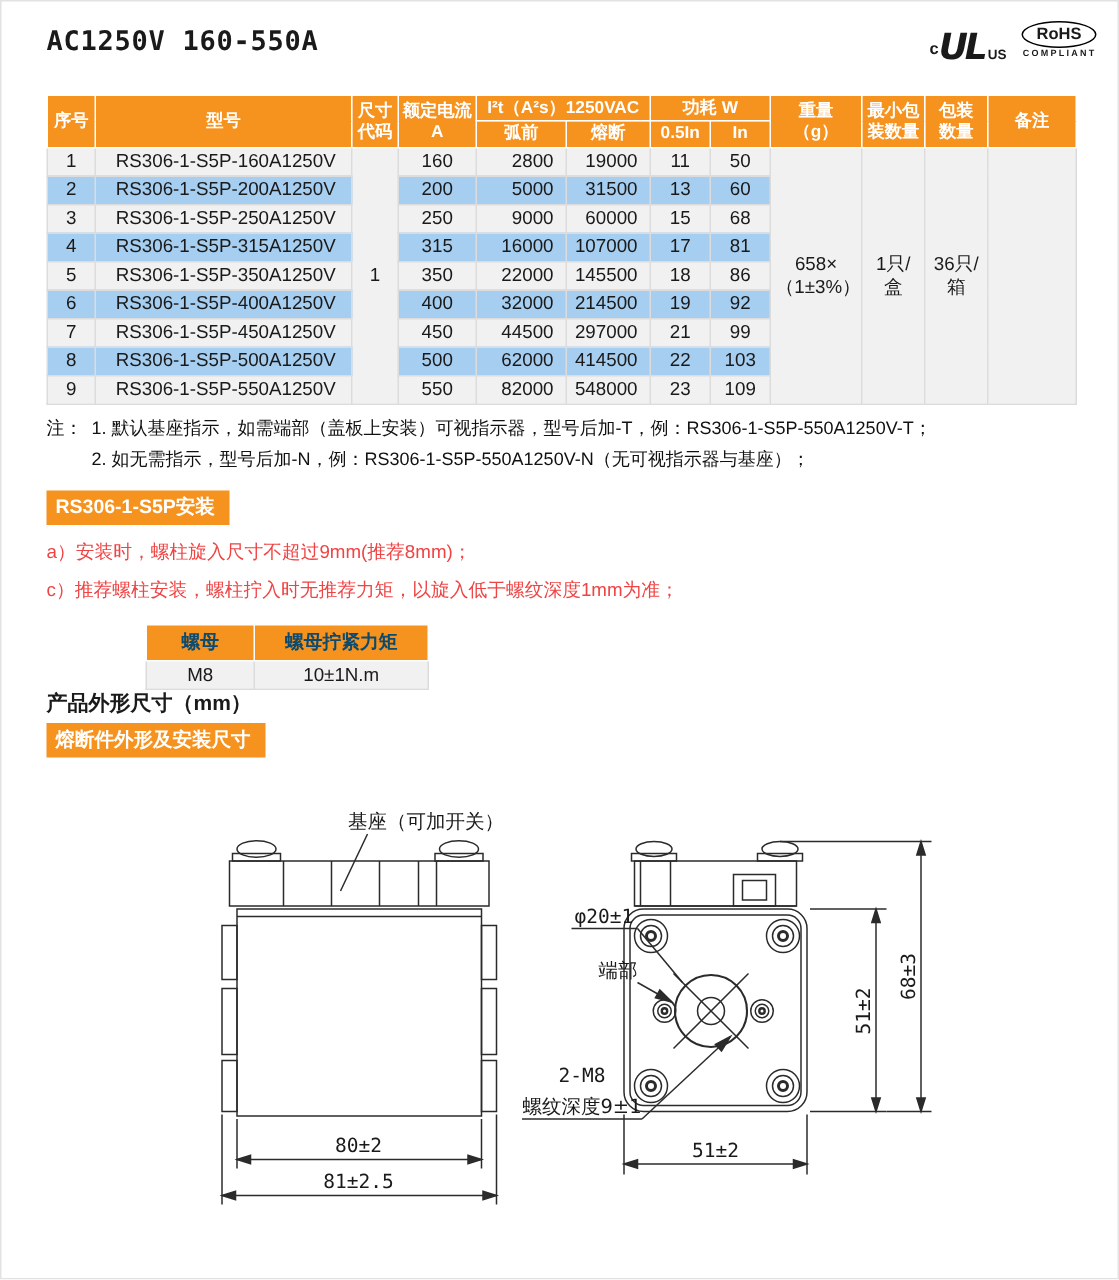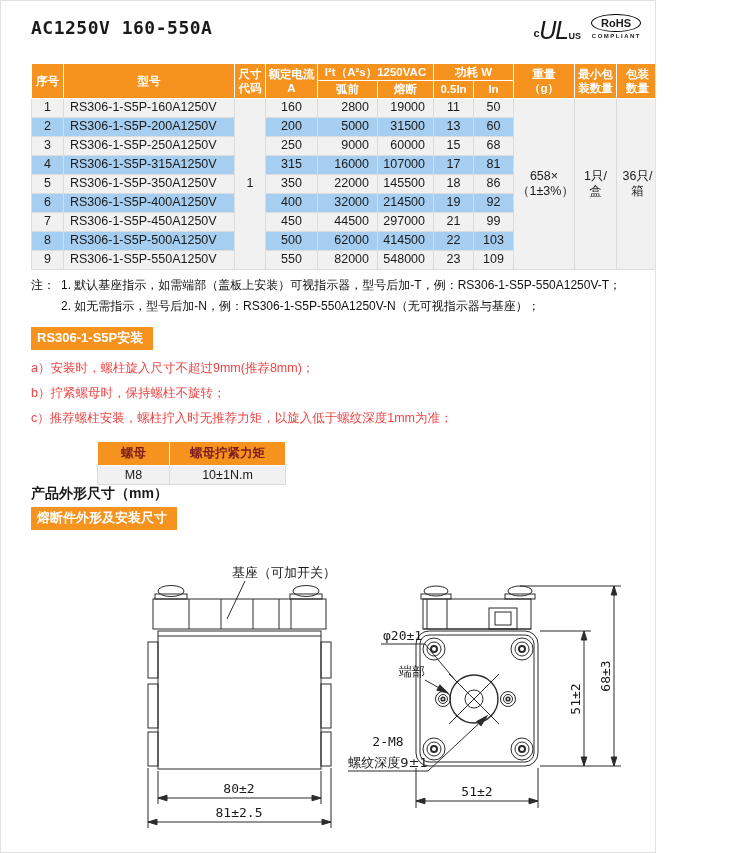--- a/index.html
+++ b/index.html
@@ -1,60 +1,60 @@
 <!DOCTYPE html>
 <html><head>
 <meta charset="utf-8">
 <style>
   * { margin:0; padding:0; box-sizing:border-box; }
   body { background:#fff; font-family:"Liberation Sans", sans-serif; color:#1a1a1a; }
-  .page { width:656px; height:853px; background:#fff; border:1px solid #e2e2e2;
+  .page { width:746px; height:853px; background:#fff; border:1px solid #e2e2e2;
           padding:12px 0 0 30px; position:relative; overflow:hidden; }
 
   
   .hdr { display:flex; justify-content:space-between; align-items:flex-start; padding-right:10px; }
   .title { font-family:"DejaVu Sans Mono", monospace; font-weight:bold; font-size:18px;
            letter-spacing:0.5px; margin-top:4px; }
   .logos { display:flex; align-items:flex-start; gap:10px; padding-right:4px; }
   .ul { display:flex; align-items:flex-end; margin-top:8px; }
   .ul-c { font-size:11px; font-weight:bold; margin-bottom:2px; }
-  .ul-mark { font-size:24px; font-weight:400; font-style:italic; line-height:20px;
+  .ul-mark { font-size:24px; font-weight:700; font-style:italic; line-height:20px;
              font-family:"DejaVu Sans", sans-serif; letter-spacing:-2px; }
   .ul-us { font-size:9px; font-weight:bold; margin-left:2px; }
   .rohs { text-align:right; }
   .rohs-oval { display:inline-block; border:1.5px solid #000; border-radius:50%;
                padding:2px 9px; font-size:11px; font-weight:bold; }
   .rohs-sub { display:block; font-size:6px; letter-spacing:1.5px; font-weight:bold; margin-top:1px; }
 
   
   table.spec { border-collapse:collapse; table-layout:fixed; width:686px; margin-top:22px; }
   table.spec th { background:#F6921E; color:#fff; font-size:11.5px; font-weight:bold;
                   border:1px solid #fff; white-space:pre-line; line-height:1.25; padding:1px 0; }
   table.spec td { background:#F1F1F1; font-size:12.5px; border:1px solid #DCDCDC;
                   height:19px; text-align:center; white-space:pre-line; line-height:1.2; padding:0 3px; }
   table.spec tr.hl td { background:#A6CEF0; }
-  table.spec td.c-model { text-align:left; padding-left:6px; }
+  table.spec td.c-model { text-align:center; padding-left:6px; }
   table.spec td.c-num { text-align:right; padding-right:8px; }
   table.spec td.c-merge { background:#F1F1F1 !important; font-size:12.5px; }
 
   
   .notes { margin-top:5px; font-size:12px; line-height:1.75; color:#111; }
   .notes .row { display:flex; }
   .notes .pfx { width:30px; flex:none; }
   .notes .row + .row .pfx { visibility:hidden; }
 
   
   .band { display:inline-block; background:#F6921E; color:#fff; font-weight:bold;
           font-size:13px; padding:2px 10px 3px 6px;text-align:center; }
   .install { margin-top:10px; }
   .install .items { margin-top:6px; font-size:12.5px; line-height:2.0; color:#ef4444; }
 
   
   table.nut { border-collapse:collapse; margin:10px 0 0 66px; }
-  table.nut th { background:#F6921E; color:#7f1d1d; font-size:12.5px; font-weight:bold;
+  table.nut th { background:#F6921E; color:#0c4a6e; font-size:12.5px; font-weight:bold;
                  border:1px solid #fff; padding:3px 0; }
   table.nut td { background:#F1F1F1; font-size:12.5px; text-align:center;
                  border:1px solid #DCDCDC; padding:2px 0; }
   .nut-c1 { width:72px; } .nut-c2 { width:116px; }
 
   
   .outline-h { font-size:14px; font-weight:bold; }
   .outline-band { margin-top:4px; }
 
   
@@ -222,21 +222,20 @@
     <div class="row">
       <span class="pfx">注：</span>
       <span>2.  如无需指示，型号后加-N，例：RS306-1-S5P-550A1250V-N（无可视指示器与基座）；</span>
     </div>
   </div>
 
   <div class="install">
     <div class="band">RS306-1-S5P安装</div>
     <div class="items">
       <div>a）安装时，螺柱旋入尺寸不超过9mm(推荐8mm)；</div>
-      <div>b）拧紧螺母时，保持螺柱不旋转；</div>
       <div>c）推荐螺柱安装，螺柱拧入时无推荐力矩，以旋入低于螺纹深度1mm为准；</div>
     </div>
   </div>
 
   <table class="nut">
     <thead>
       <tr>
         <th class="nut-c1">螺母</th>
         <th class="nut-c2">螺母拧紧力矩</th>
       </tr>

